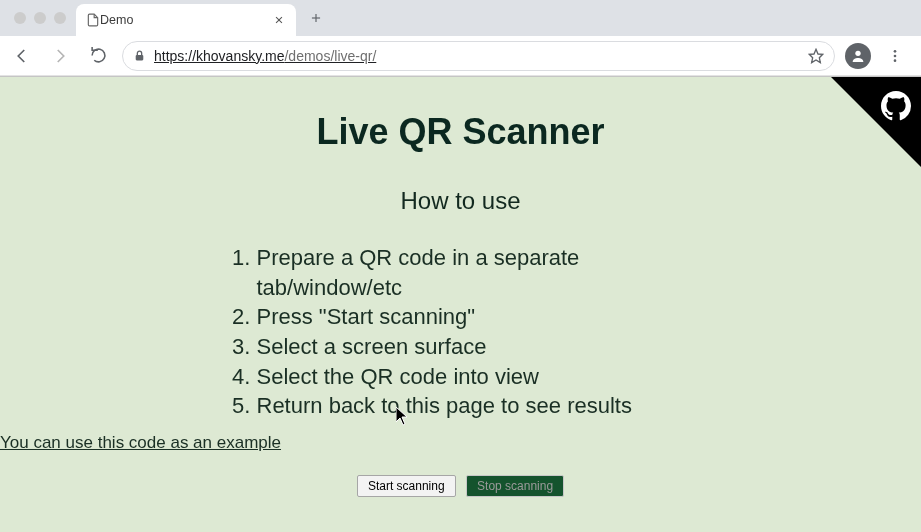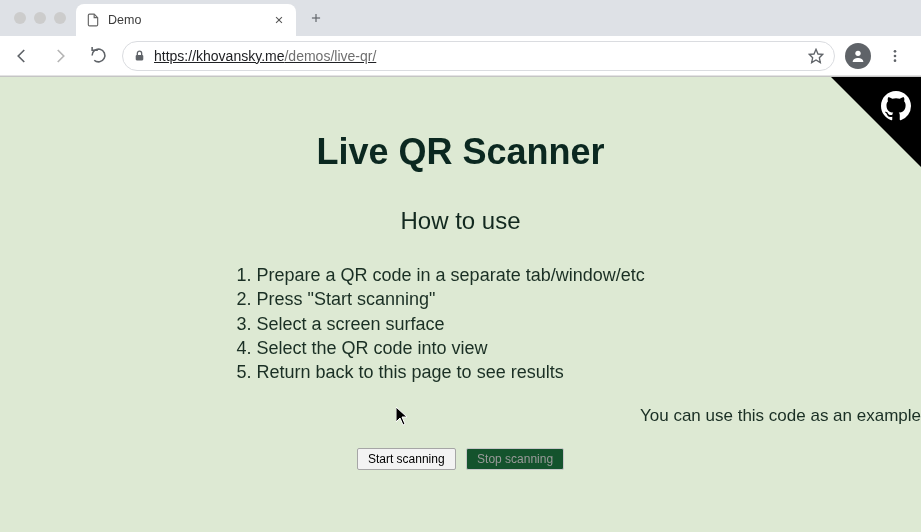--- a/index.html
+++ b/index.html
@@ -44,21 +44,20 @@
       height: 32px;
       padding: 4px 10px;
       border-top-left-radius: 8px;
       border-top-right-radius: 8px;
       position: relative;
       min-width: 220px;
       max-width: 240px;
       margin-top: 4px;
       color: #444;
       font-size: 12.5px;
-      gap: 8px;
     }
     .tab.active {
       background: #fff;
     }
     .tab.inactive {
       background: transparent;
     }
     .tab .favicon {
       width: 14px;
       height: 14px;
@@ -144,51 +143,52 @@
       background:#5f6368;
       display:flex;align-items:center;justify-content:center;
       color:#fff;
     }
     
     .page {
       position: relative;
       background: #dde9d3;
       height: calc(532px - 76px);
       width: 100%;
-      padding-top: 54px;
+      padding-top: 34px;
       color: #0e2a1f;
     }
     .page h1 {
       text-align: center;
       font-size: 36px;
       font-weight: 800;
       color: #0b2820;
       margin-bottom: 34px;
     }
     .page h2 {
       text-align: center;
       font-size: 24px;
       font-weight: 400;
       margin-bottom: 28px;
       color: #12291f;
     }
     .steps {
       width: 460px;
-      margin: 0 auto 22px;
-      font-size: 18px;
+      margin: 0 auto 12px;
+      font-size: 22px;
       line-height: 1.35;
       color: #1a2f24;
     }
     .steps ol {
       padding-left: 26px;
     }
     .example-link {
       display: block;
-      text-align: right;
+      text-align: left;
       font-size: 17px;
+      text-decoration: underline;
       color: #1a2f24;
       margin-bottom: 22px;
       cursor:pointer;
     }
     .controls {
       text-align: center;
     }
     .controls button {
       font-family: inherit;
       font-size: 12px;

